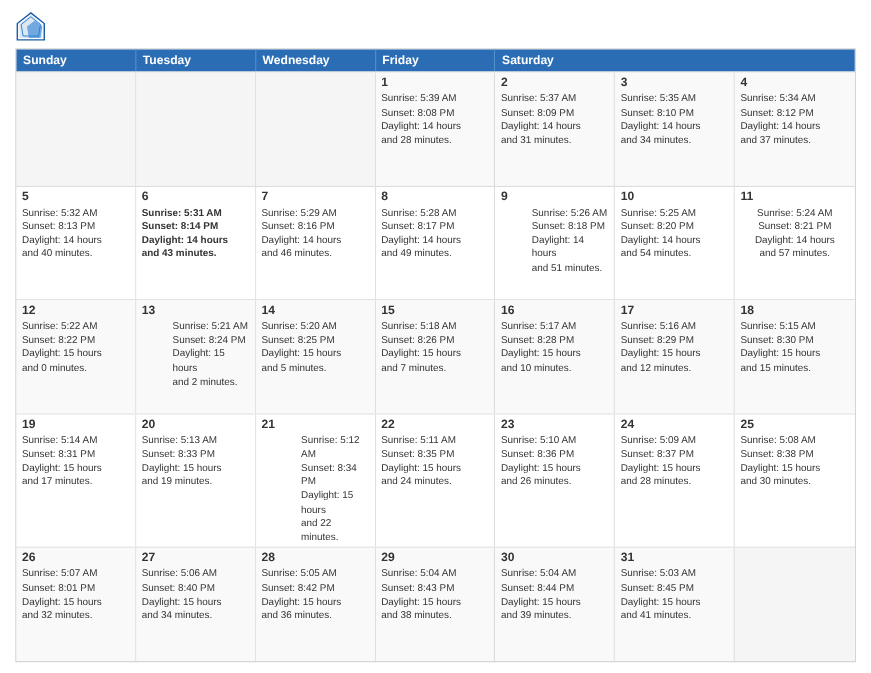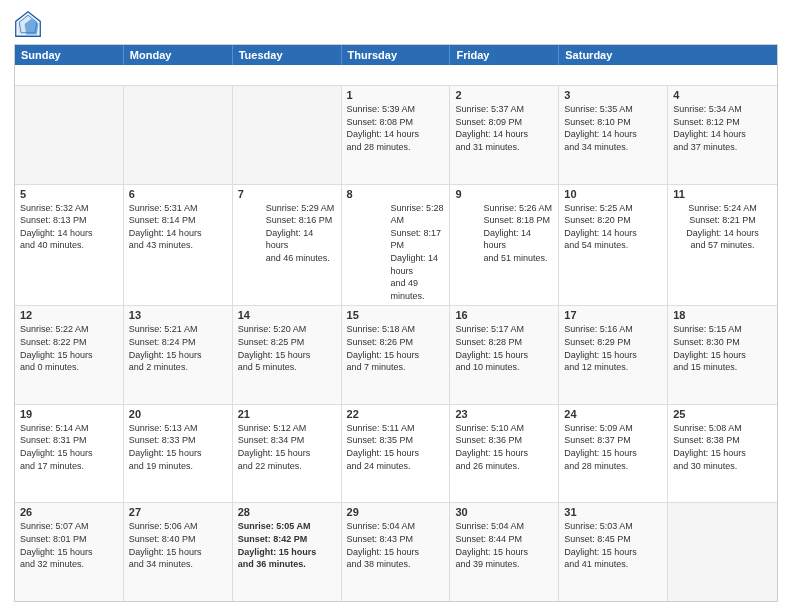--- a/index.html
+++ b/index.html
@@ -52,21 +52,20 @@
     }
     .title-area .location {
       font-size: 13px;
       color: #444;
     }
     .calendar {
       flex: 1;
       display: flex;
       flex-direction: column;
       border: 1px solid #ccc;
-      gap: 20px;
     }
     .cal-header {
       display: grid;
       grid-template-columns: repeat(7, 1fr);
       background: #2a6db5;
     }
     .cal-header-cell {
       color: #fff;
       font-size: 11px;
       font-weight: bold;
@@ -134,23 +133,22 @@
     </div>
     <div class="title-area">
       <div class="month-year"></div>
       <div class="location"></div>
     </div>
   </div>
 
   <div class="calendar">
     <div class="cal-header">
     <div class="cal-header-cell">Sunday</div>
-        <div class="cal-header-cell">Monday</div>
         <div class="cal-header-cell">Tuesday</div>
-        <div class="cal-header-cell">Thursday</div>
+        <div class="cal-header-cell">Wednesday</div>
         <div class="cal-header-cell">Friday</div>
         <div class="cal-header-cell">Saturday</div>
       </div>
     <div class="cal-body">
     <div class="cal-row">
           <div class="cal-cell empty"></div>
           <div class="cal-cell empty"></div>
           <div class="cal-cell empty"></div>
           <div class="cal-cell">
             <span class="day-num">1</span>
@@ -184,35 +182,35 @@
         <div class="cal-row">
           <div class="cal-cell">
             <span class="day-num">5</span>
             <div class="cell-text" style="white-space: pre-line;">Sunrise: 5:32 AM
 Sunset: 8:13 PM
 Daylight: 14 hours
 and 40 minutes.</div>
           </div>
           <div class="cal-cell">
             <span class="day-num">6</span>
-            <div class="cell-text" style="white-space: pre-line;">Sunrise: 5:31 AM
+            <div class="cell-text" style="white-space: pre-line; font-weight: bold;">Sunrise: 5:31 AM
 Sunset: 8:14 PM
 Daylight: 14 hours
 and 43 minutes.</div>
           </div>
           <div class="cal-cell">
             <span class="day-num">7</span>
-            <div class="cell-text" style="white-space: pre-line; margin-left: 28px;">Sunrise: 5:29 AM
+            <div class="cell-text" style="white-space: pre-line;">Sunrise: 5:29 AM
 Sunset: 8:16 PM
 Daylight: 14 hours
 and 46 minutes.</div>
           </div>
           <div class="cal-cell">
             <span class="day-num">8</span>
-            <div class="cell-text" style="white-space: pre-line; margin-left: 44px;">Sunrise: 5:28 AM
+            <div class="cell-text" style="white-space: pre-line;">Sunrise: 5:28 AM
 Sunset: 8:17 PM
 Daylight: 14 hours
 and 49 minutes.</div>
           </div>
           <div class="cal-cell">
             <span class="day-num">9</span>
             <div class="cell-text" style="white-space: pre-line; margin-left: 28px;">Sunrise: 5:26 AM
 Sunset: 8:18 PM
 Daylight: 14 hours
 and 51 minutes.</div>
@@ -235,21 +233,21 @@
         <div class="cal-row">
           <div class="cal-cell">
             <span class="day-num">12</span>
             <div class="cell-text" style="white-space: pre-line;">Sunrise: 5:22 AM
 Sunset: 8:22 PM
 Daylight: 15 hours
 and 0 minutes.</div>
           </div>
           <div class="cal-cell">
             <span class="day-num">13</span>
-            <div class="cell-text" style="white-space: pre-line;">Sunrise: 5:21 AM
+            <div class="cell-text" style="white-space: pre-line; margin-left: 28px;">Sunrise: 5:21 AM
 Sunset: 8:24 PM
 Daylight: 15 hours
 and 2 minutes.</div>
           </div>
           <div class="cal-cell">
             <span class="day-num">14</span>
             <div class="cell-text" style="white-space: pre-line;">Sunrise: 5:20 AM
 Sunset: 8:25 PM
 Daylight: 15 hours
 and 5 minutes.</div>
@@ -293,21 +291,21 @@
           </div>
           <div class="cal-cell">
             <span class="day-num">20</span>
             <div class="cell-text" style="white-space: pre-line;">Sunrise: 5:13 AM
 Sunset: 8:33 PM
 Daylight: 15 hours
 and 19 minutes.</div>
           </div>
           <div class="cal-cell">
             <span class="day-num">21</span>
-            <div class="cell-text" style="white-space: pre-line;">Sunrise: 5:12 AM
+            <div class="cell-text" style="white-space: pre-line; margin-left: 36px;">Sunrise: 5:12 AM
 Sunset: 8:34 PM
 Daylight: 15 hours
 and 22 minutes.</div>
           </div>
           <div class="cal-cell">
             <span class="day-num">22</span>
             <div class="cell-text" style="white-space: pre-line;">Sunrise: 5:11 AM
 Sunset: 8:35 PM
 Daylight: 15 hours
 and 24 minutes.</div>
@@ -344,21 +342,21 @@
           </div>
           <div class="cal-cell">
             <span class="day-num">27</span>
             <div class="cell-text" style="white-space: pre-line;">Sunrise: 5:06 AM
 Sunset: 8:40 PM
 Daylight: 15 hours
 and 34 minutes.</div>
           </div>
           <div class="cal-cell">
             <span class="day-num">28</span>
-            <div class="cell-text" style="white-space: pre-line; font-weight: bold;">Sunrise: 5:05 AM
+            <div class="cell-text" style="white-space: pre-line;">Sunrise: 5:05 AM
 Sunset: 8:42 PM
 Daylight: 15 hours
 and 36 minutes.</div>
           </div>
           <div class="cal-cell">
             <span class="day-num">29</span>
             <div class="cell-text" style="white-space: pre-line;">Sunrise: 5:04 AM
 Sunset: 8:43 PM
 Daylight: 15 hours
 and 38 minutes.</div>

